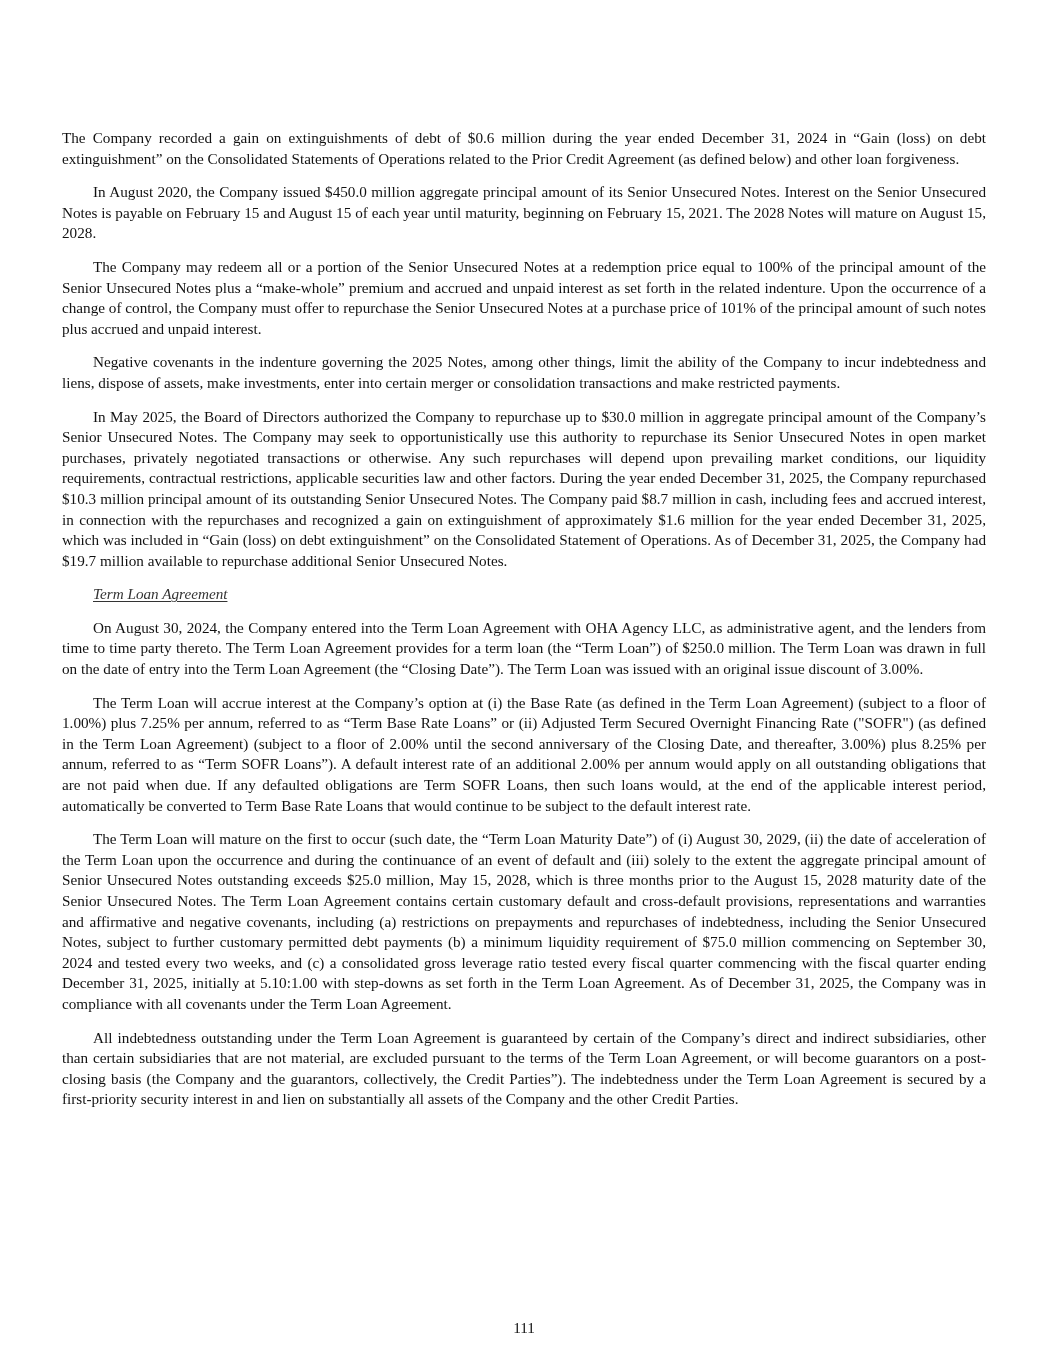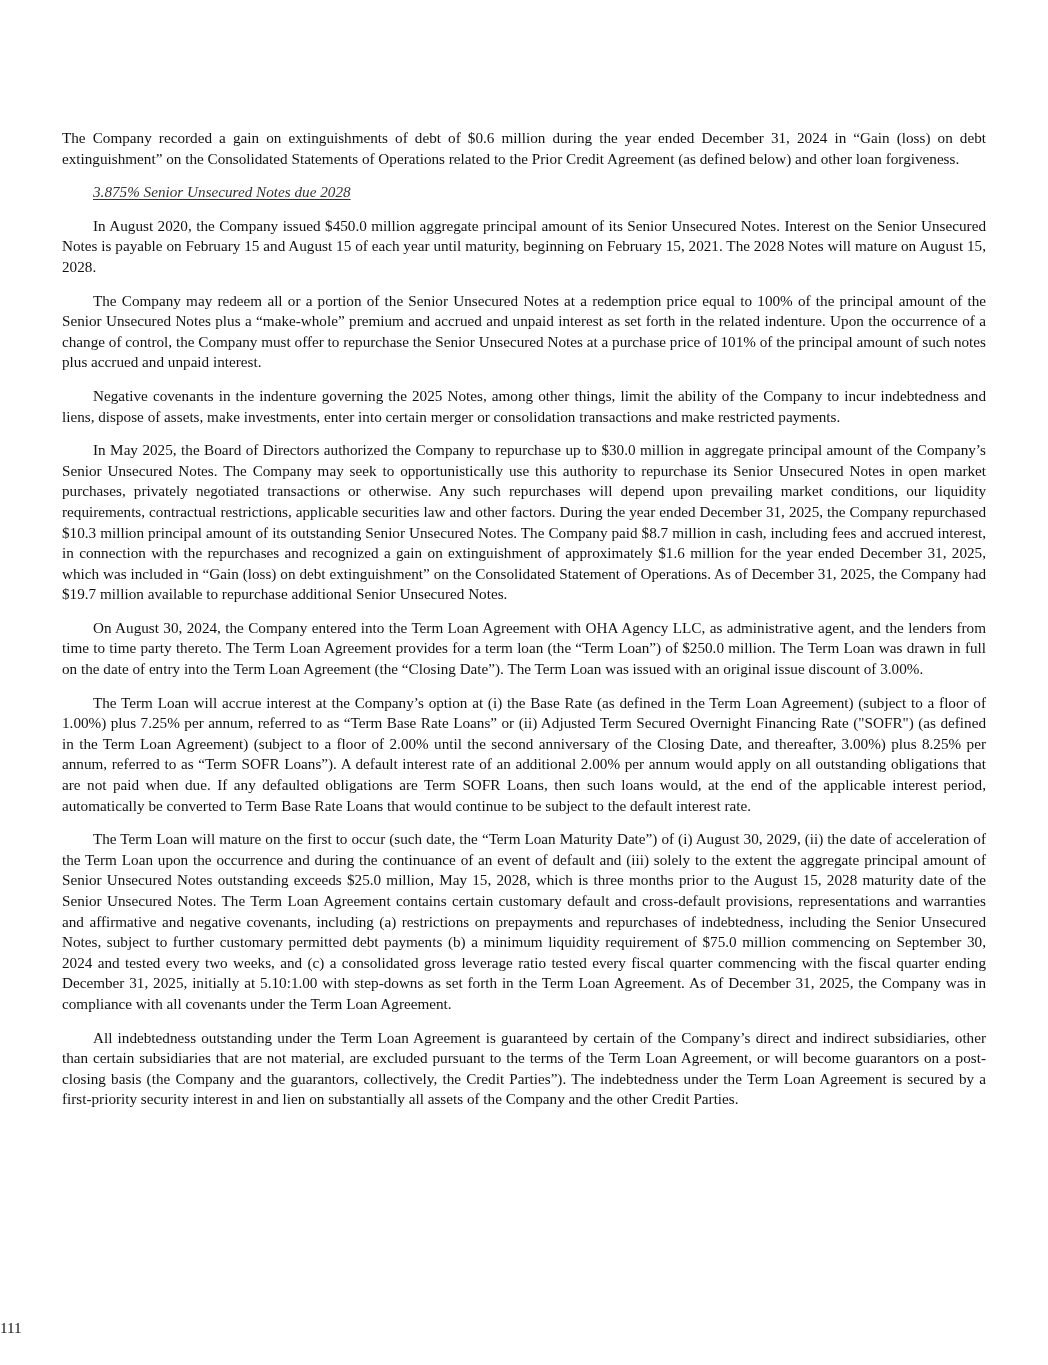--- a/index.html
+++ b/index.html
@@ -39,38 +39,39 @@
     text-decoration: underline;
     text-underline-offset: 2px;
     text-decoration-thickness: 1px;
     color: #333333;
   }
   .page-number {
     position: absolute;
     left: 0;
     width: 1048px;
     top: 1318px;
+    text-align: center;
     font-size: 15.2px;
     line-height: 20px;
   }
 </style>
 </head>
 <body>
 
 <div class="page">
 
   <p class="para noindent">The Company recorded a gain on extinguishments of debt of $0.6 million during the year ended December 31, 2024 in “Gain (loss) on debt extinguishment” on the Consolidated Statements of Operations related to the Prior Credit Agreement (as defined below) and other loan forgiveness.</p>
 
-  <div class="heading">3.875% Senior Unsecured Notes due 2028</div>
 
   <p class="para">In August 2020, the Company issued $450.0 million aggregate principal amount of its Senior Unsecured Notes. Interest on the Senior Unsecured Notes is payable on February 15 and August 15 of each year until maturity, beginning on February 15, 2021. The 2028 Notes will mature on August 15, 2028.</p>
   <p class="para">The Company may redeem all or a portion of the Senior Unsecured Notes at a redemption price equal to 100% of the principal amount of the Senior Unsecured Notes plus a “make-whole” premium and accrued and unpaid interest as set forth in the related indenture. Upon the occurrence of a change of control, the Company must offer to repurchase the Senior Unsecured Notes at a purchase price of 101% of the principal amount of such notes plus accrued and unpaid interest.</p>
   <p class="para">Negative covenants in the indenture governing the 2025 Notes, among other things, limit the ability of the Company to incur indebtedness and liens, dispose of assets, make investments, enter into certain merger or consolidation transactions and make restricted payments.</p>
   <p class="para">In May 2025, the Board of Directors authorized the Company to repurchase up to $30.0 million in aggregate principal amount of the Company’s Senior Unsecured Notes. The Company may seek to opportunistically use this authority to repurchase its Senior Unsecured Notes in open market purchases, privately negotiated transactions or otherwise. Any such repurchases will depend upon prevailing market conditions, our liquidity requirements, contractual restrictions, applicable securities law and other factors. During the year ended December 31, 2025, the Company repurchased $10.3 million principal amount of its outstanding Senior Unsecured Notes. The Company paid $8.7 million in cash, including fees and accrued interest, in connection with the repurchases and recognized a gain on extinguishment of approximately $1.6 million for the year ended December 31, 2025, which was included in “Gain (loss) on debt extinguishment” on the Consolidated Statement of Operations. As of December 31, 2025, the Company had $19.7 million available to repurchase additional Senior Unsecured Notes.</p>
 
+  <div class="heading">Term Loan Agreement</div>
 
   <p class="para">On August 30, 2024, the Company entered into the Term Loan Agreement with OHA Agency LLC, as administrative agent, and the lenders from time to time party thereto. The Term Loan Agreement provides for a term loan (the “Term Loan”) of $250.0 million. The Term Loan was drawn in full on the date of entry into the Term Loan Agreement (the “Closing Date”). The Term Loan was issued with an original issue discount of 3.00%.</p>
   <p class="para">The Term Loan will accrue interest at the Company’s option at (i) the Base Rate (as defined in the Term Loan Agreement) (subject to a floor of 1.00%) plus 7.25% per annum, referred to as “Term Base Rate Loans” or (ii) Adjusted Term Secured Overnight Financing Rate ("SOFR") (as defined in the Term Loan Agreement) (subject to a floor of 2.00% until the second anniversary of the Closing Date, and thereafter, 3.00%) plus 8.25% per annum, referred to as “Term SOFR Loans”). A default interest rate of an additional 2.00% per annum would apply on all outstanding obligations that are not paid when due. If any defaulted obligations are Term SOFR Loans, then such loans would, at the end of the applicable interest period, automatically be converted to Term Base Rate Loans that would continue to be subject to the default interest rate.</p>
   <p class="para">The Term Loan will mature on the first to occur (such date, the “Term Loan Maturity Date”) of (i) August 30, 2029, (ii) the date of acceleration of the Term Loan upon the occurrence and during the continuance of an event of default and (iii) solely to the extent the aggregate principal amount of Senior Unsecured Notes outstanding exceeds $25.0 million, May 15, 2028, which is three months prior to the August 15, 2028 maturity date of the Senior Unsecured Notes. The Term Loan Agreement contains certain customary default and cross-default provisions, representations and warranties and affirmative and negative covenants, including (a) restrictions on prepayments and repurchases of indebtedness, including the Senior Unsecured Notes, subject to further customary permitted debt payments (b) a minimum liquidity requirement of $75.0 million commencing on September 30, 2024 and tested every two weeks, and (c) a consolidated gross leverage ratio tested every fiscal quarter commencing with the fiscal quarter ending December 31, 2025, initially at 5.10:1.00 with step-downs as set forth in the Term Loan Agreement. As of December 31, 2025, the Company was in compliance with all covenants under the Term Loan Agreement.</p>
   <p class="para">All indebtedness outstanding under the Term Loan Agreement is guaranteed by certain of the Company’s direct and indirect subsidiaries, other than certain subsidiaries that are not material, are excluded pursuant to the terms of the Term Loan Agreement, or will become guarantors on a post-closing basis (the Company and the guarantors, collectively, the Credit Parties”). The indebtedness under the Term Loan Agreement is secured by a first-priority security interest in and lien on substantially all assets of the Company and the other Credit Parties.</p>
 
 </div>
 
 <div class="page-number">111</div>
 

